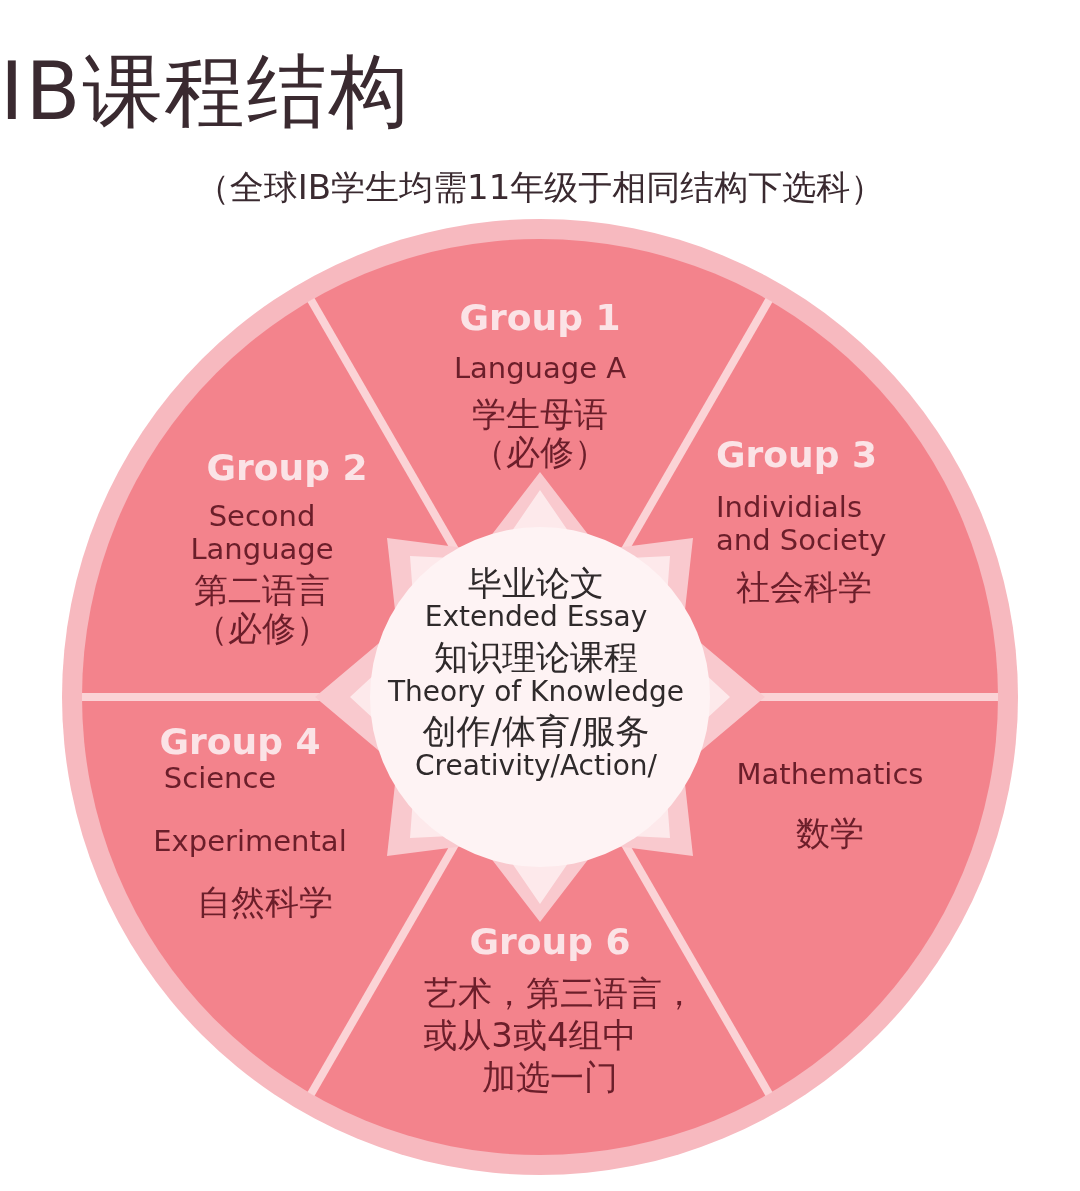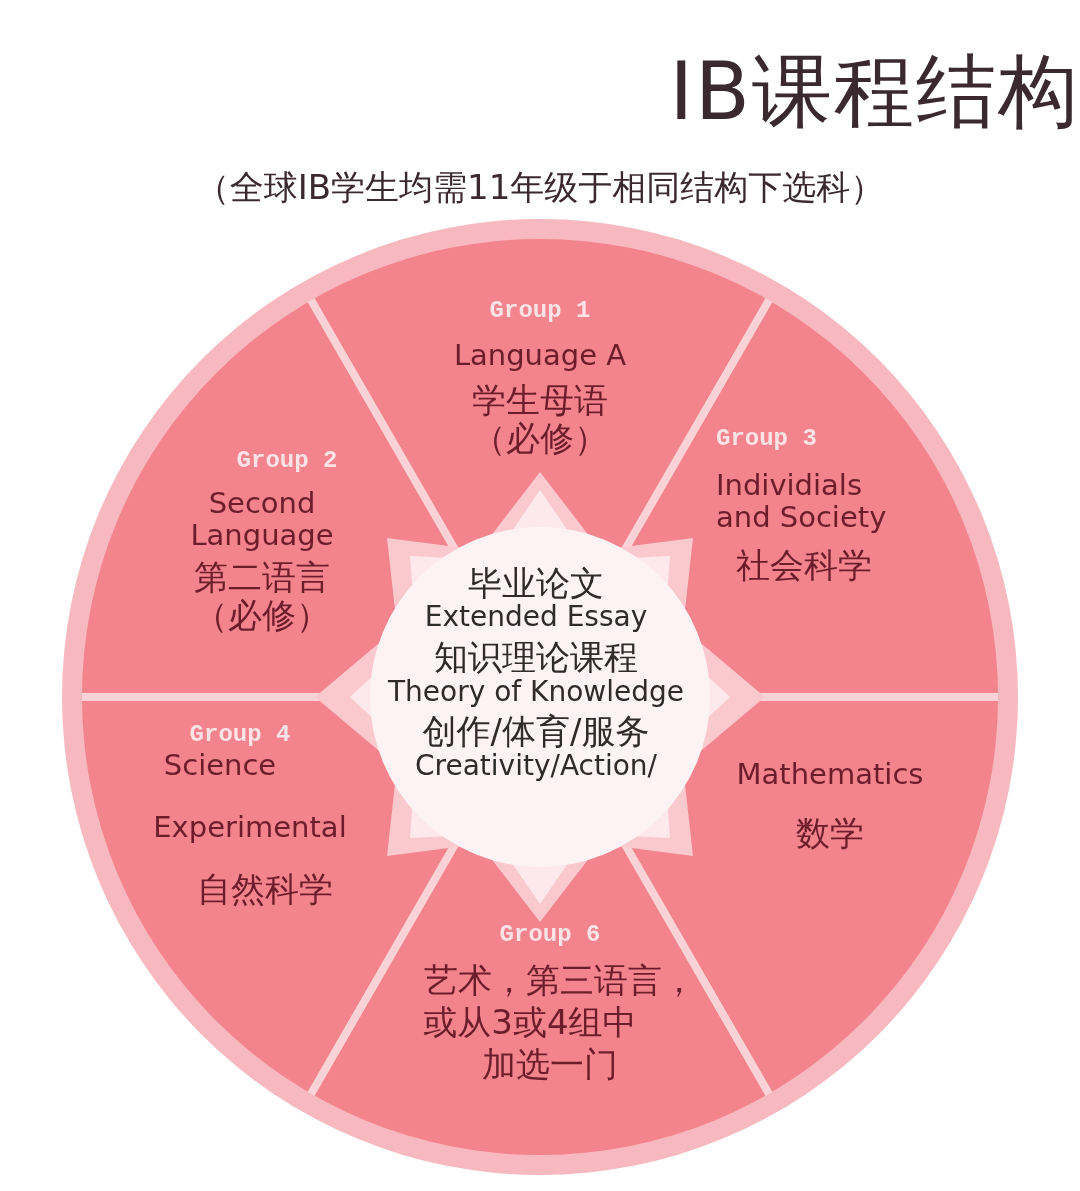--- a/index.html
+++ b/index.html
@@ -1,24 +1,24 @@
 <!DOCTYPE html>
 <html><head>
 <meta charset="utf-8">
 <style>
   html, body { margin: 0; padding: 0; background: #ffffff; }
   body { width: 1080px; height: 1191px; position: relative; overflow: hidden;
          font-family: "DejaVu Sans", "Liberation Sans", sans-serif; }
-  .title { position: absolute; left: 0; width: 1080px; top: 52px; text-align: right;
+  .title { position: absolute; left: 0; width: 1080px; top: 52px; text-align: left;
            font-size: 80px; color: #3a2a30; letter-spacing: 2px; line-height: 1; }
   .subtitle { position: absolute; left: 0; width: 1080px; top: 170px; text-align: center;
               font-size: 34px; color: #3a2a30; line-height: 1; }
   svg.wheel { position: absolute; left: 0; top: 0; }
   .lbl { position: absolute; text-align: center; line-height: 1.12; color: #6b1e2a; }
-  .grp { color: #fbe3e6; font-weight: bold; font-size: 24px; font-family: Liberation Mono, monospace; }
+  .grp { color: #fbe3e6; font-weight: bold; font-size: 36px; }
   .en { font-size: 29px; }
   .zh { font-size: 34px; }
   .center-text { position: absolute; left: 336px; width: 400px; top: 565px; text-align: center;
                  color: #2f2a2b; line-height: 1.1; }
   .center-text .zh { font-size: 34px; }
   .center-text .en { font-size: 28px; }
 </style>
 </head>
 <body>
 
@@ -53,21 +53,21 @@
 </div>
 
 <div class="lbl" style="left:132px; width:260px; top:448px;text-align:center;">
   <div class="grp" style="padding-left:50px;">Group 2</div>
   <div class="en" style="margin-top:12px;">Second</div>
   <div class="en">Language</div>
   <div class="zh" style="margin-top:6px;">第二语言</div>
   <div class="zh">（必修）</div>
 </div>
 
-<div class="lbl" style="left:700px; width:230px; top:426px; text-align:left;">
+<div class="lbl" style="left:700px; width:230px; top:435px; text-align:left;">
   <div class="grp" style="padding-left:16px;">Group 3</div>
   <div class="en" style="margin-top:16px; padding-left:16px;">Individials</div>
   <div class="en" style="padding-left:16px;">and Society</div>
   <div class="zh" style="margin-top:12px; padding-left:36px;">社会科学</div>
 </div>
 
 <div class="lbl" style="left:120px; width:260px; top:722px;">
   <div class="grp" style="padding-right:20px;">Group 4</div>
   <div class="en" style="padding-right:60px;">Science</div>
   <div class="en" style="margin-top:30px;">Experimental</div>

